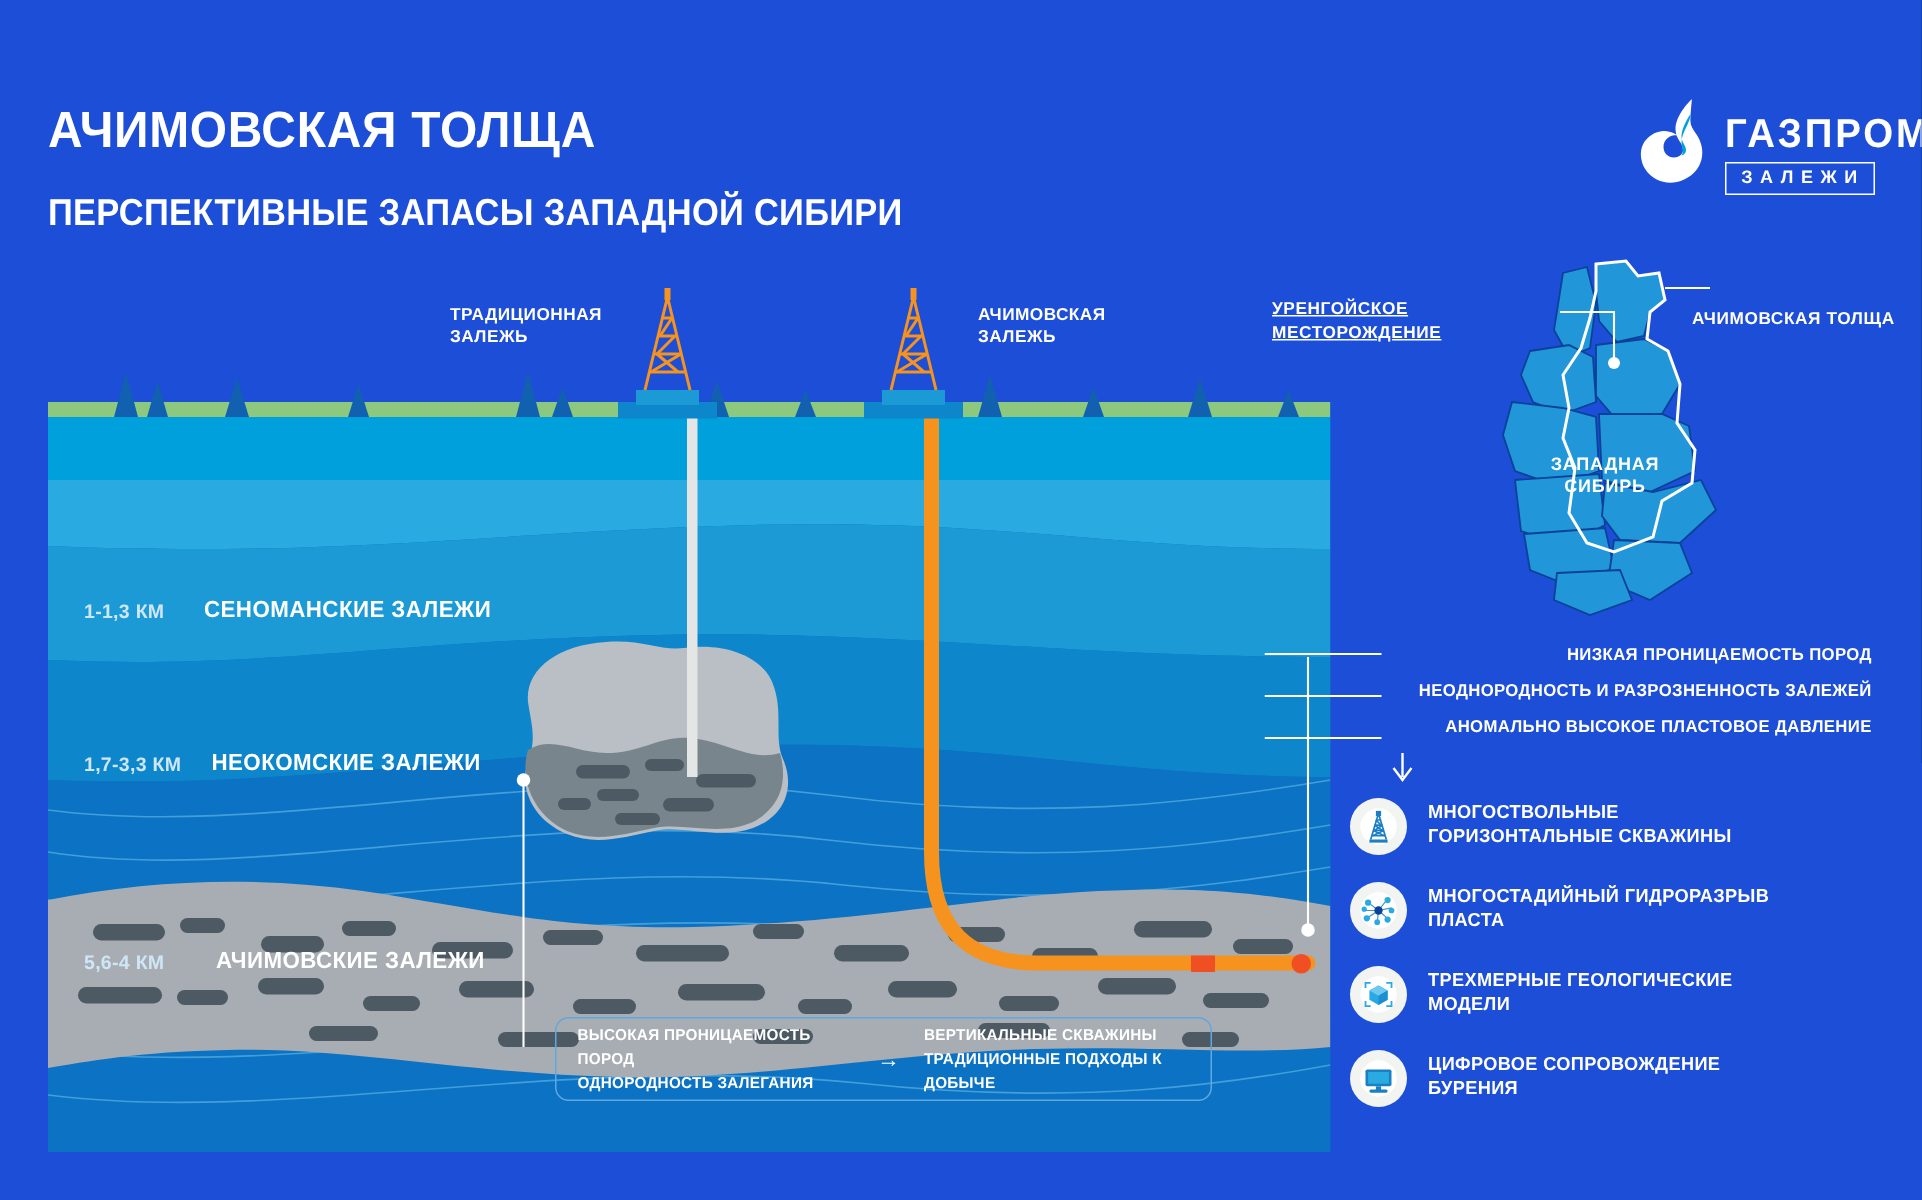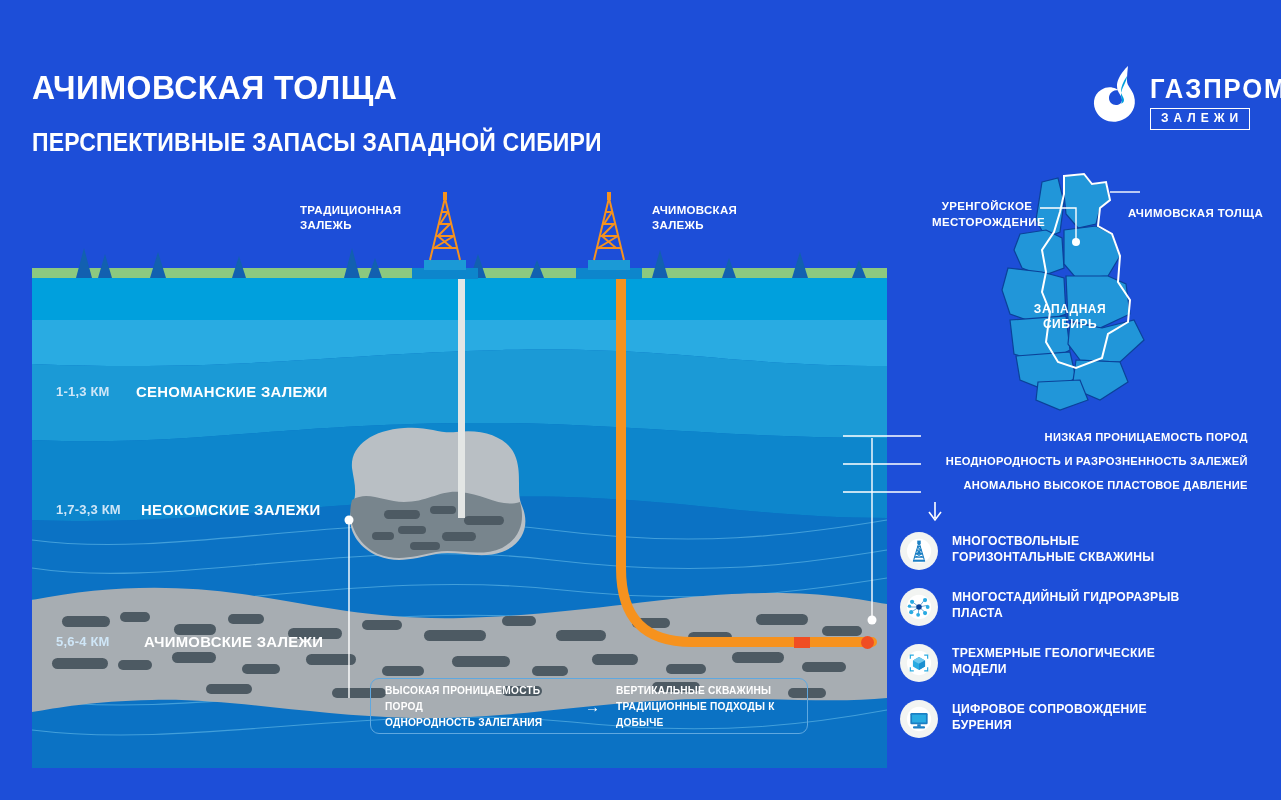--- a/index.html
+++ b/index.html
@@ -82,21 +82,21 @@
   .callout-arrow{flex:0 0 auto;margin:0 16px;color:#fff;font-size:15px;line-height:1;}
   .callout-col.left{width:218px;}
   .callout-col.right{width:210px;}
 
   
   .map-wrap{position:absolute;left:980px;top:172px;width:190px;height:240px;}
   .maplabel{
     position:absolute;font-size:11.5px;font-weight:bold;letter-spacing:.4px;
     color:#fff;line-height:16px;text-transform:uppercase;white-space:nowrap;
   }
-  #map-label-urengoy{left:932px;top:198px;width:110px;text-align:center;}
+  #map-label-urengoy{left:848px;top:198px;width:110px;text-align:left;text-decoration:underline;}
   #map-label-achimov{left:1128px;top:205px;text-align:left;}
   .map-name{
     position:absolute;left:1025px;top:302px;width:90px;text-align:center;
     font-size:12px;font-weight:bold;letter-spacing:.5px;line-height:15px;
     color:#fff;text-transform:uppercase;
   }
 
   
   .problems{position:absolute;left:918px;top:425px;width:340px;text-align:right;}
   .problem{
@@ -291,21 +291,21 @@
         <path d="M568,46 L586,46 M565,58 L589,58 M571,34 L583,34 M573,22 L581,22"></path>
         <path d="M566,58 L586,46 M570,46 L582,34 M572,34 L580,22 M570,46 L584,58"></path>
       </g>
       <rect x="575" y="2" width="4" height="8" fill="#f6921e"></rect>
     </g>
   </svg>
 
   <div class="riglabel" id="rig-label-trad">ТРАДИЦИОННАЯ ЗАЛЕЖЬ</div>
   <div class="riglabel" id="rig-label-ach">АЧИМОВСКАЯ ЗАЛЕЖЬ</div>
 
-  <div class="layerrow" style="left:56px;top:382px;">
+  <div class="layerrow" style="left:56px;top:398px;">
     <span class="depth">1-1,3 КМ</span>
     <span class="layername" style="margin-left:22px;">СЕНОМАНСКИЕ ЗАЛЕЖИ</span>
   </div>
   <div class="layerrow" style="left:56px;top:500px;">
     <span class="depth">1,7-3,3 КМ</span>
     <span class="layername" style="margin-left:16px;">НЕОКОМСКИЕ ЗАЛЕЖИ</span>
   </div>
   <div class="layerrow" style="left:56px;top:632px;">
     <span class="depth">5,6-4 КМ</span>
     <span class="layername" style="margin-left:30px;">АЧИМОВСКИЕ ЗАЛЕЖИ</span>

